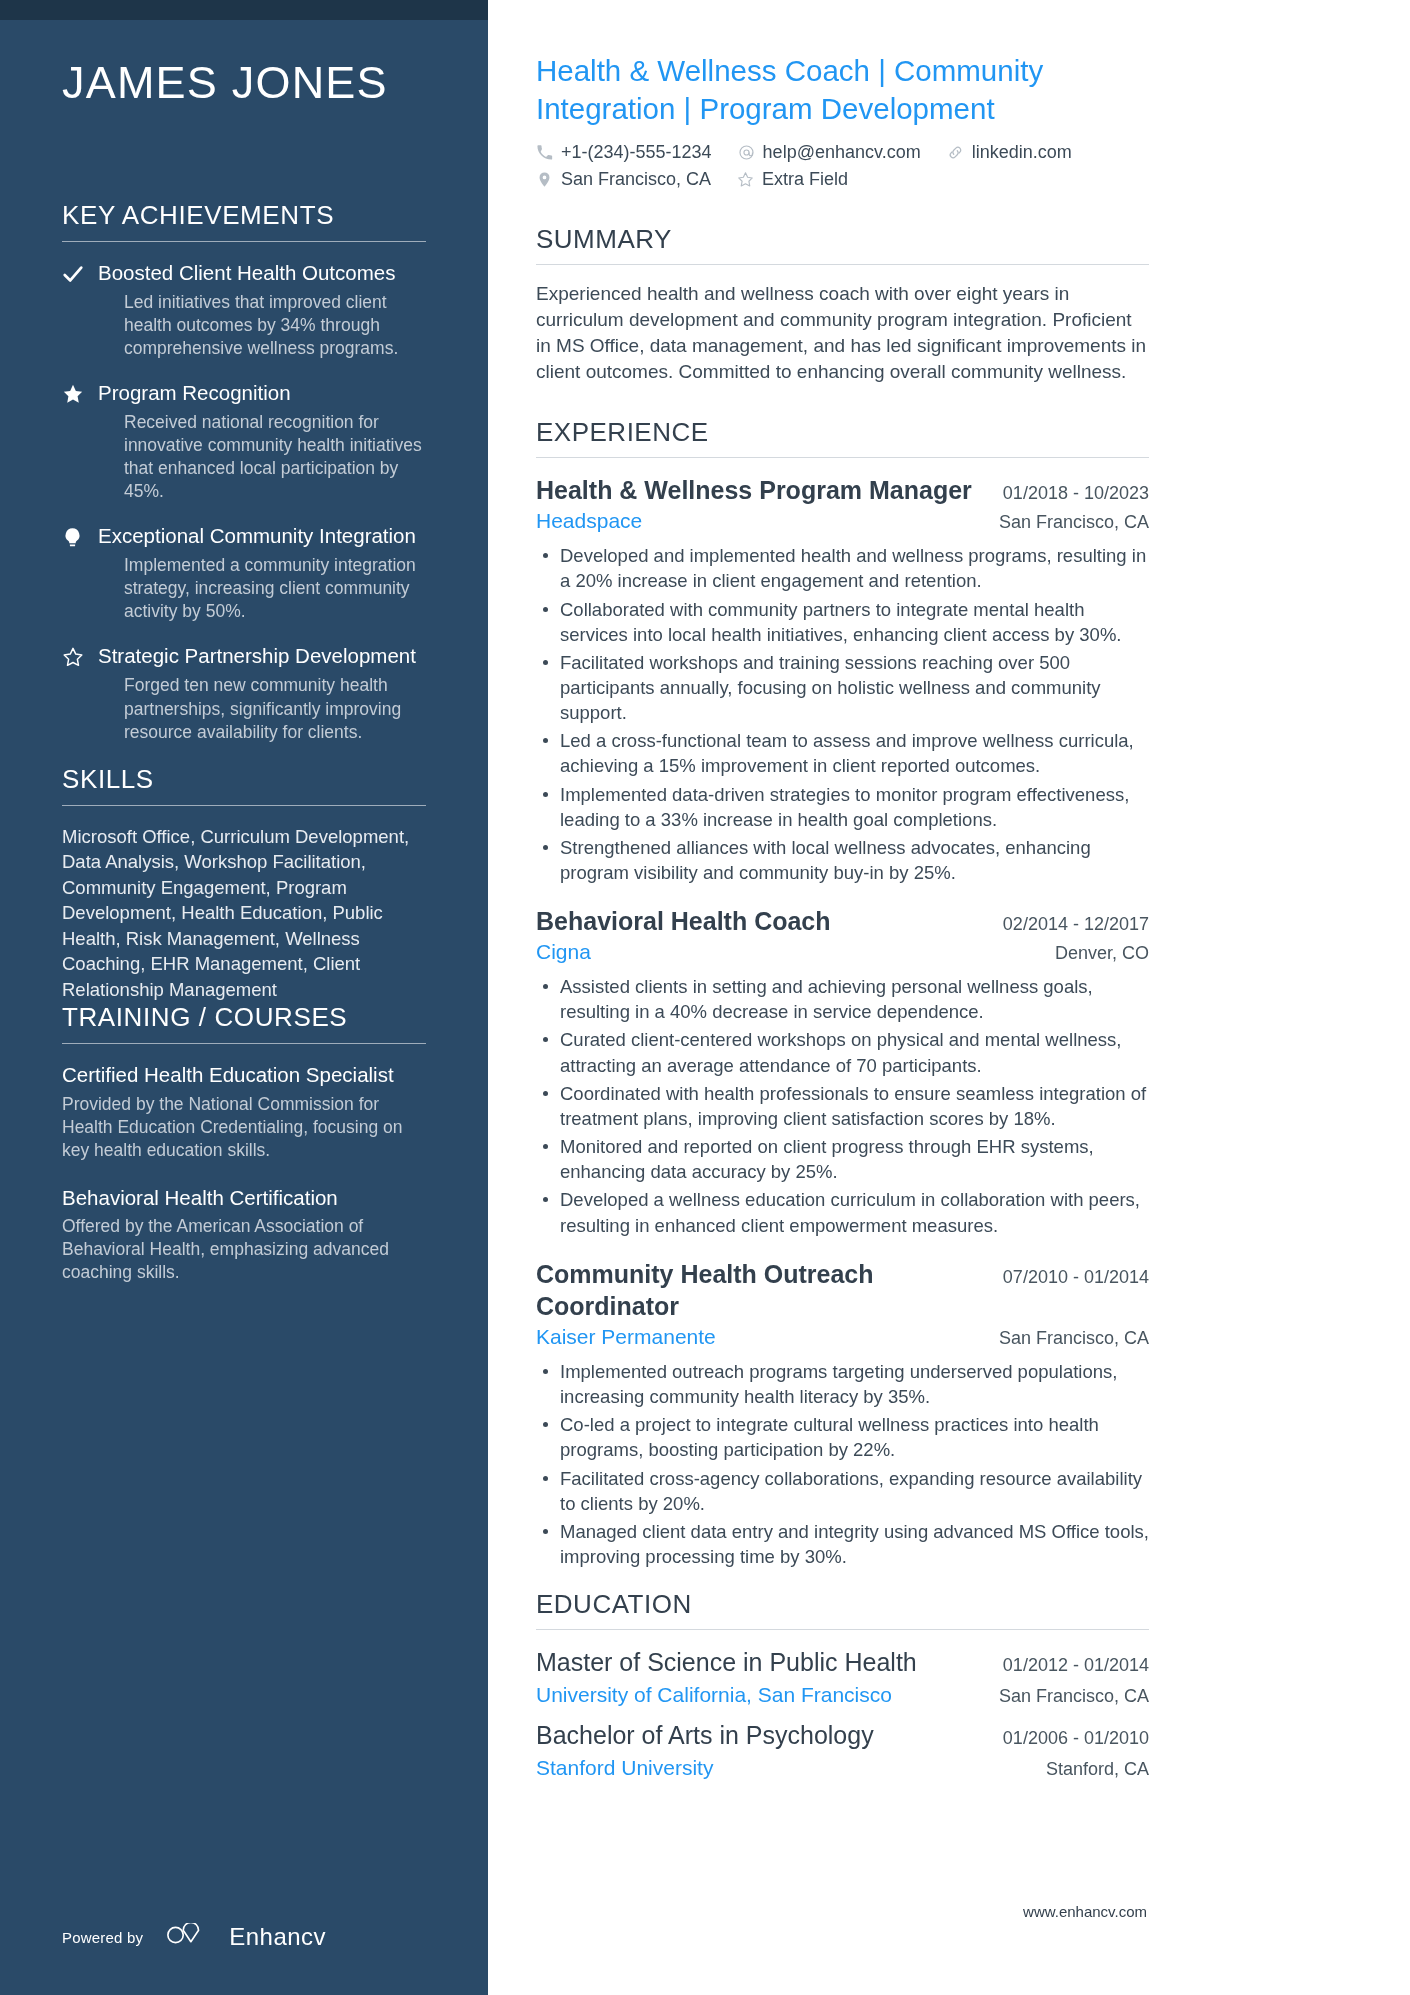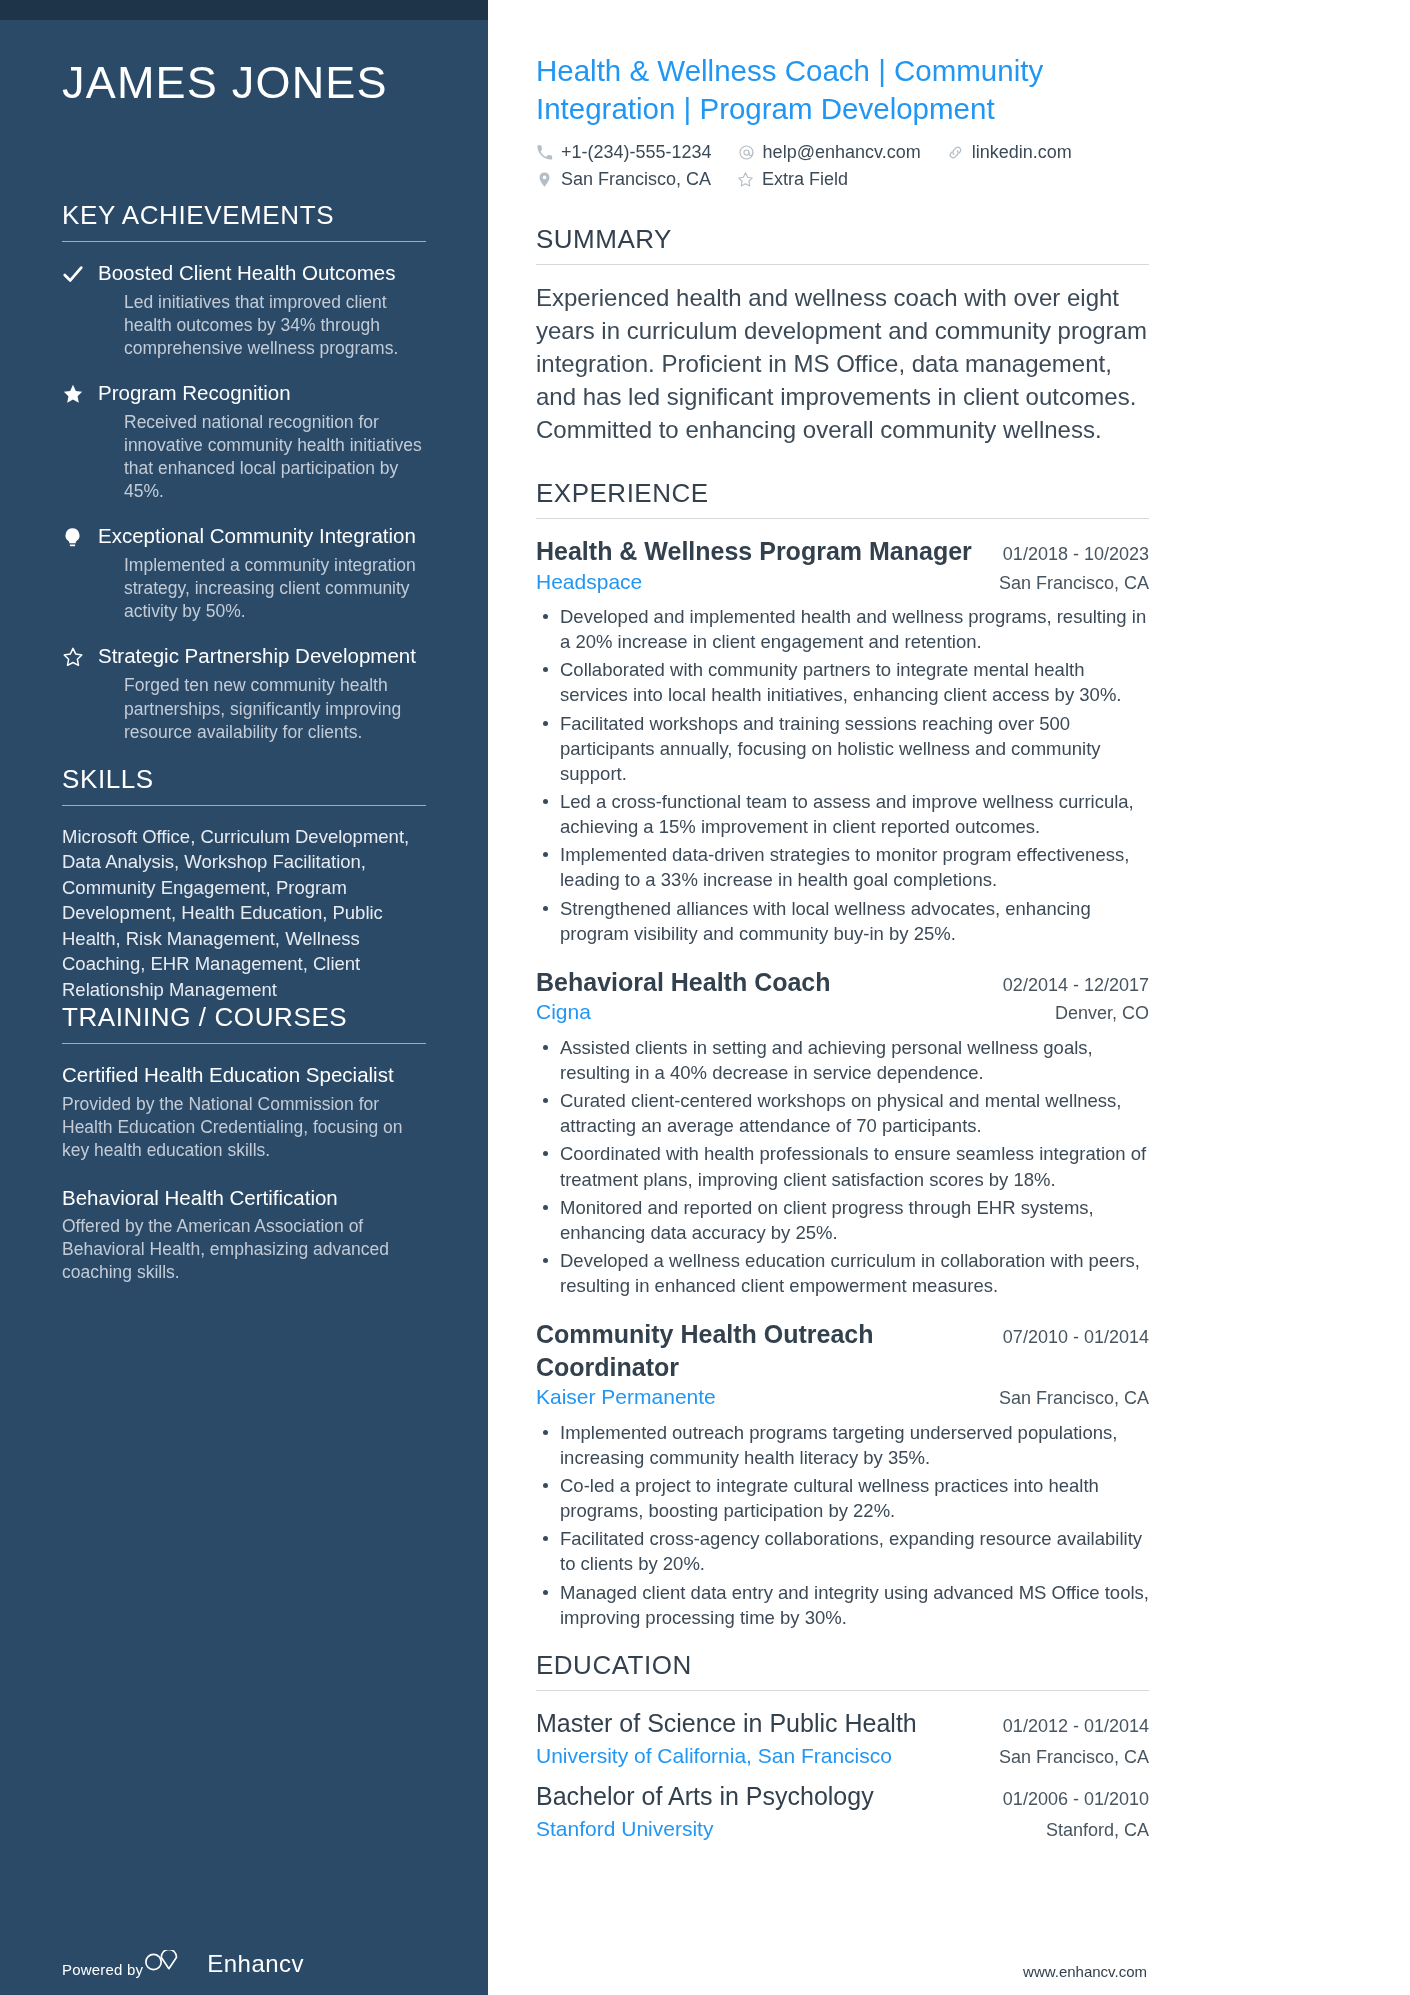--- a/index.html
+++ b/index.html
@@ -106,21 +106,22 @@
   }
   .course-desc {
     font-size: 17.5px;
     line-height: 1.33;
     color: #c3ccd6;
   }
 
   .sidebar-footer {
     margin-top: auto;
     display: flex;
-    align-items: flex-end;
+    align-items: center;
+    gap: 22px;
     padding-bottom: 44px;
     padding-top: 60px;
   }
   .powered-by {
     font-size: 15px;
     color: #ffffff;
     letter-spacing: 0.2px;
   }
   .enhancv-logo { display: flex; align-items: center; gap: 10px; }
   .enhancv-word {
@@ -176,21 +177,21 @@
     letter-spacing: 0.5px;
     color: #33404d;
     padding-bottom: 9px;
   }
   .main-rule {
     border-bottom: 1px solid #d4d9de;
     margin-bottom: 16px;
   }
 
   .summary-text {
-    font-size: 24px;
+    font-size: 19px;
     line-height: 1.38;
     color: #3c4a57;
     margin-bottom: 32px;
   }
 
   .job { margin-bottom: 20px; }
   .job-row {
     display: flex;
     justify-content: space-between;
     align-items: baseline;

